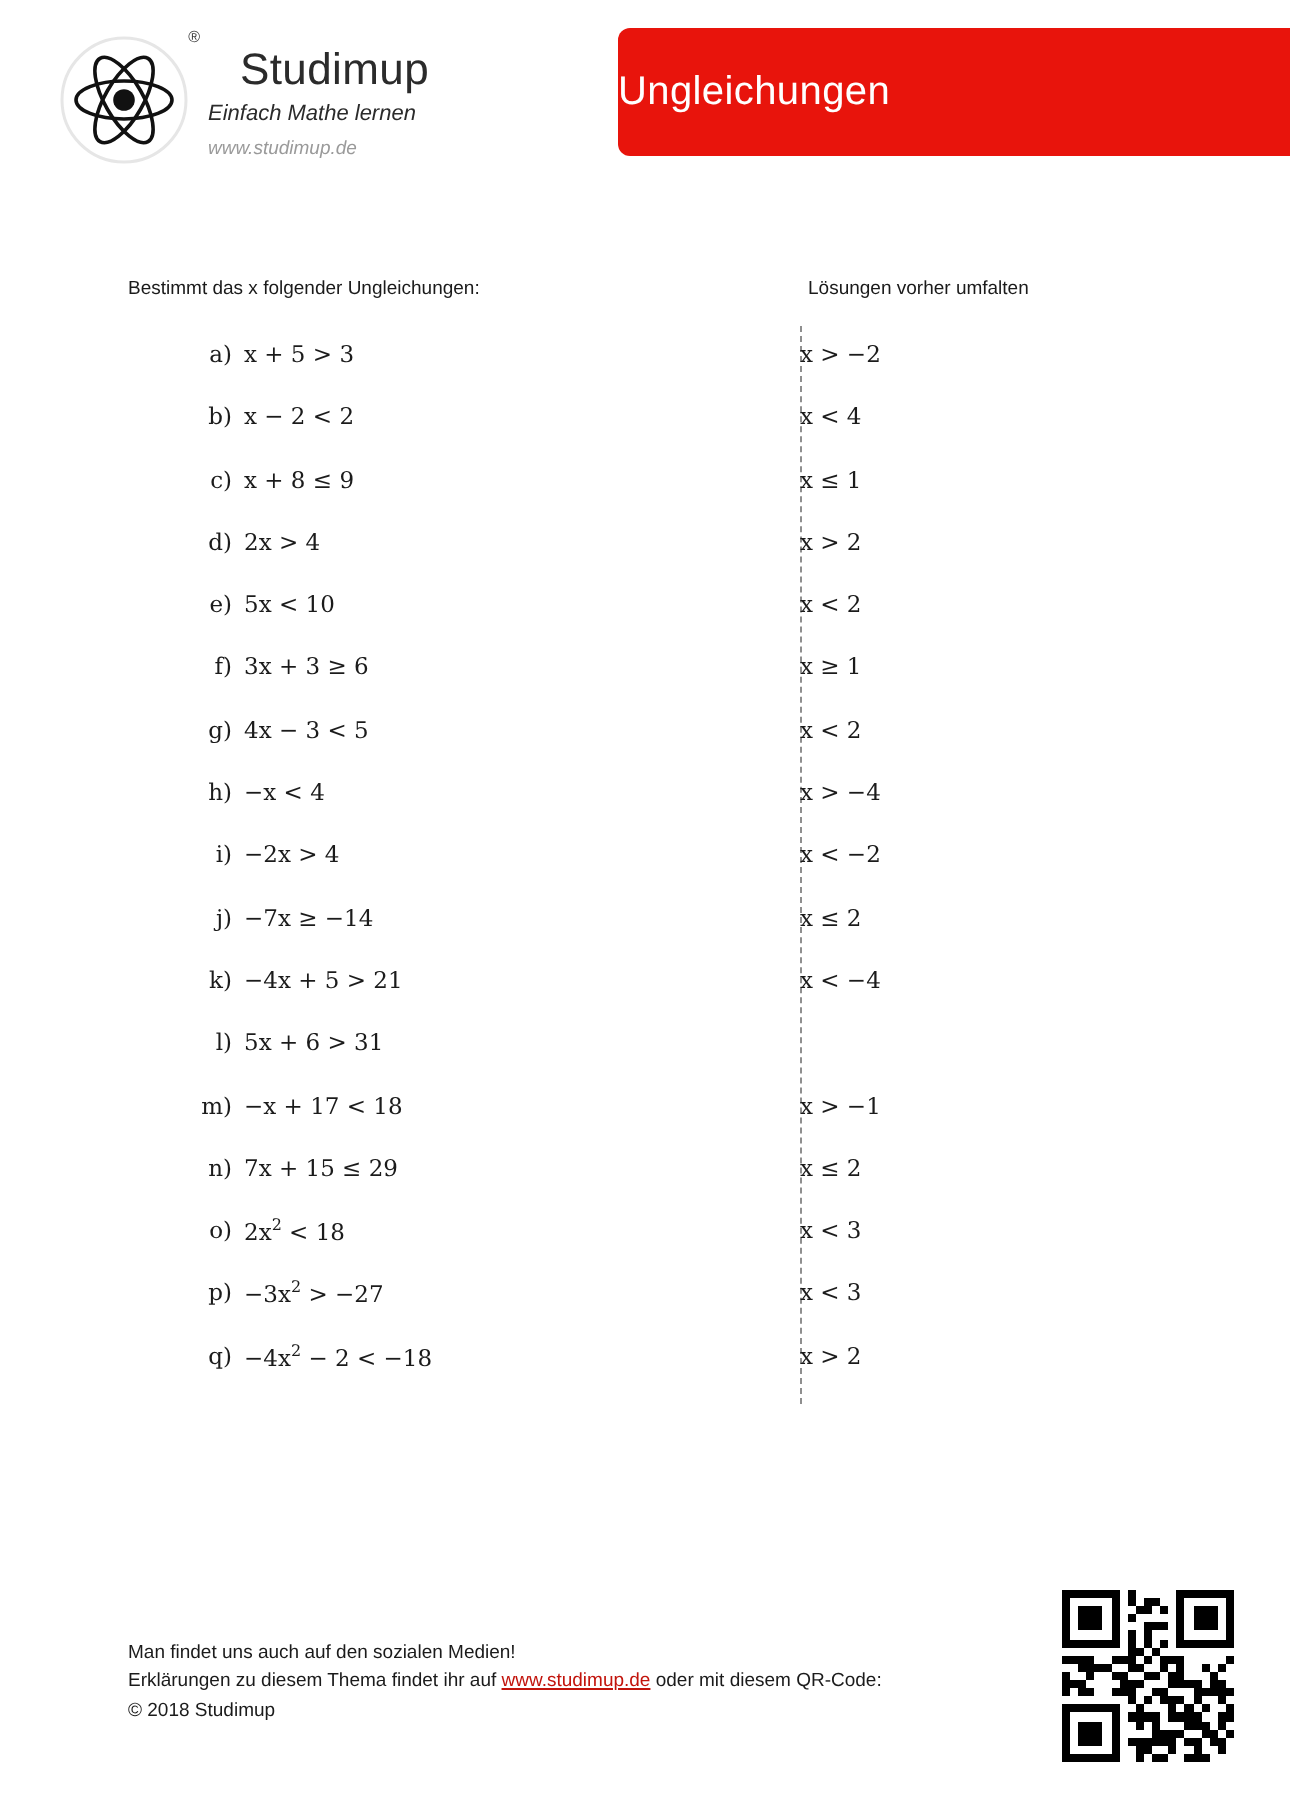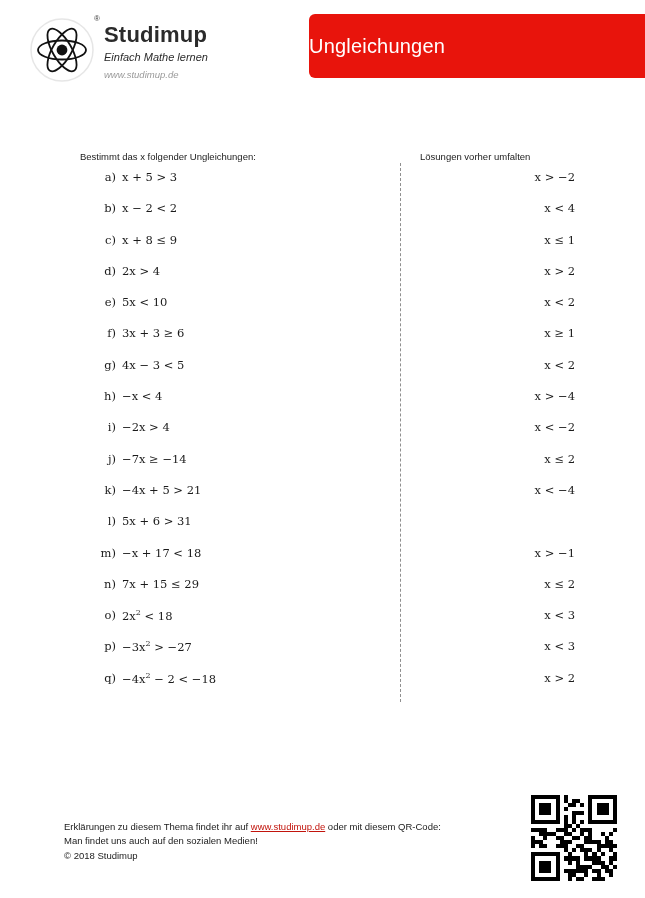--- a/index.html
+++ b/index.html
@@ -39,24 +39,25 @@
     top: 0px;
     font-size: 8px;
     color: #3b3b3b;
   }
   .brand {
     margin-left: 8px;
     padding-top: 10px;
   }
   .brand-name {
     font-size: 22px;
-    font-weight: bold;
+    font-weight: normal;
     color: #2b2b2b;
     letter-spacing: 0.2px;
     line-height: 1;
+    margin-left: 16px;
   }
   .brand-sub {
     font-size: 11px;
     font-weight: normal;
     font-style: italic;
     color: #2b2b2b;
     margin-top: 6px;
     line-height: 1;
   }
   .brand-url {
@@ -82,26 +83,25 @@
   .title-banner span {
     color: #ffffff;
     font-size: 20px;
     letter-spacing: 0.2px;
   }
 
   
   .instructions {
     position: absolute;
     top: 139px;
-    left: 16px;
+    left: 0;
     width: 555px;
     height: 16px;
     font-size: 9.5px;
     color: #1b1b1b;
-    margin-top: 12px;
   }
   .instr-left {
     position: absolute;
     left: 64px;
     top: 0;
   }
   .instr-right {
     position: absolute;
     left: 404px;
     top: 0;
@@ -143,21 +143,21 @@
     left: 122px;
     font-family: "DejaVu Serif", serif;
     font-size: 11.5px;
     color: #1b1b1b;
     white-space: nowrap;
   }
   .sol {
     position: absolute;
     left: 400px;
     width: 175px;
-    text-align: right;
+    text-align: left;
     font-family: "DejaVu Serif", serif;
     font-size: 11.5px;
     color: #1b1b1b;
     white-space: nowrap;
   }
   .sup { font-size: 8px; vertical-align: super; }
 
   
   .footer {
     position: absolute;
@@ -307,24 +307,24 @@
   </div>
   <div class="row">
     <div class="label">q)</div>
     <div class="expr">−4x<span class="sup">2</span> − 2 &lt; −18</div>
     <div class="sol">x &gt; 2</div>
   </div>
 
 </div>
 
 <div class="footer">
+  <div>Man findet uns auch auf den sozialen Medien!</div>
   <div>
     <span>Erklärungen zu diesem Thema findet ihr auf </span><a href="#">www.studimup.de</a><span> oder mit diesem QR-Code:</span>
   </div>
-  <div>Man findet uns auch auf den sozialen Medien!</div>
   <div>© 2018 Studimup</div>
 </div>
 
 <div class="qr" id="qr">
     <i class="on"></i>
     <i class="on"></i>
     <i class="on"></i>
     <i class="on"></i>
     <i class="on"></i>
     <i class="on"></i>

